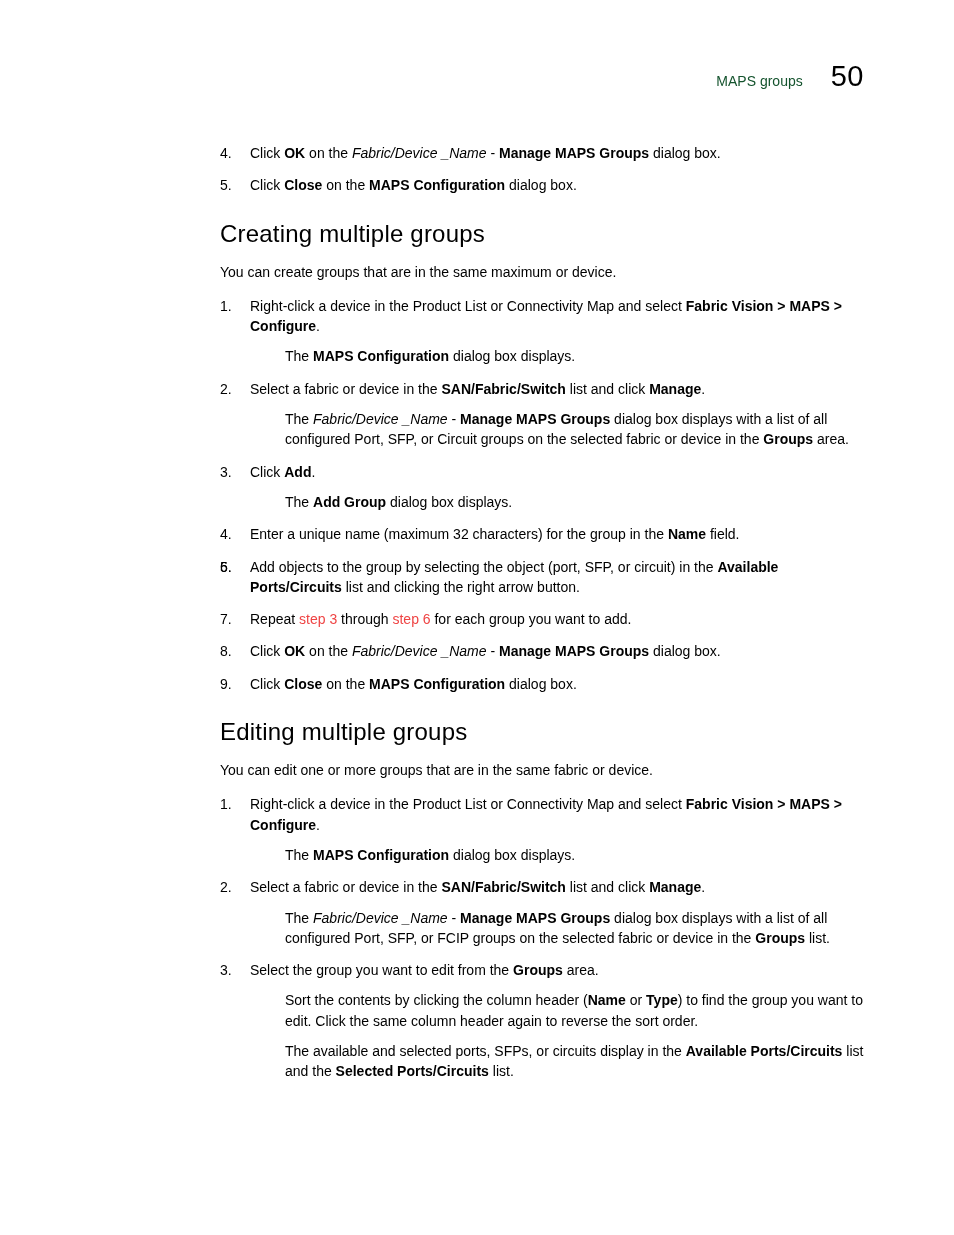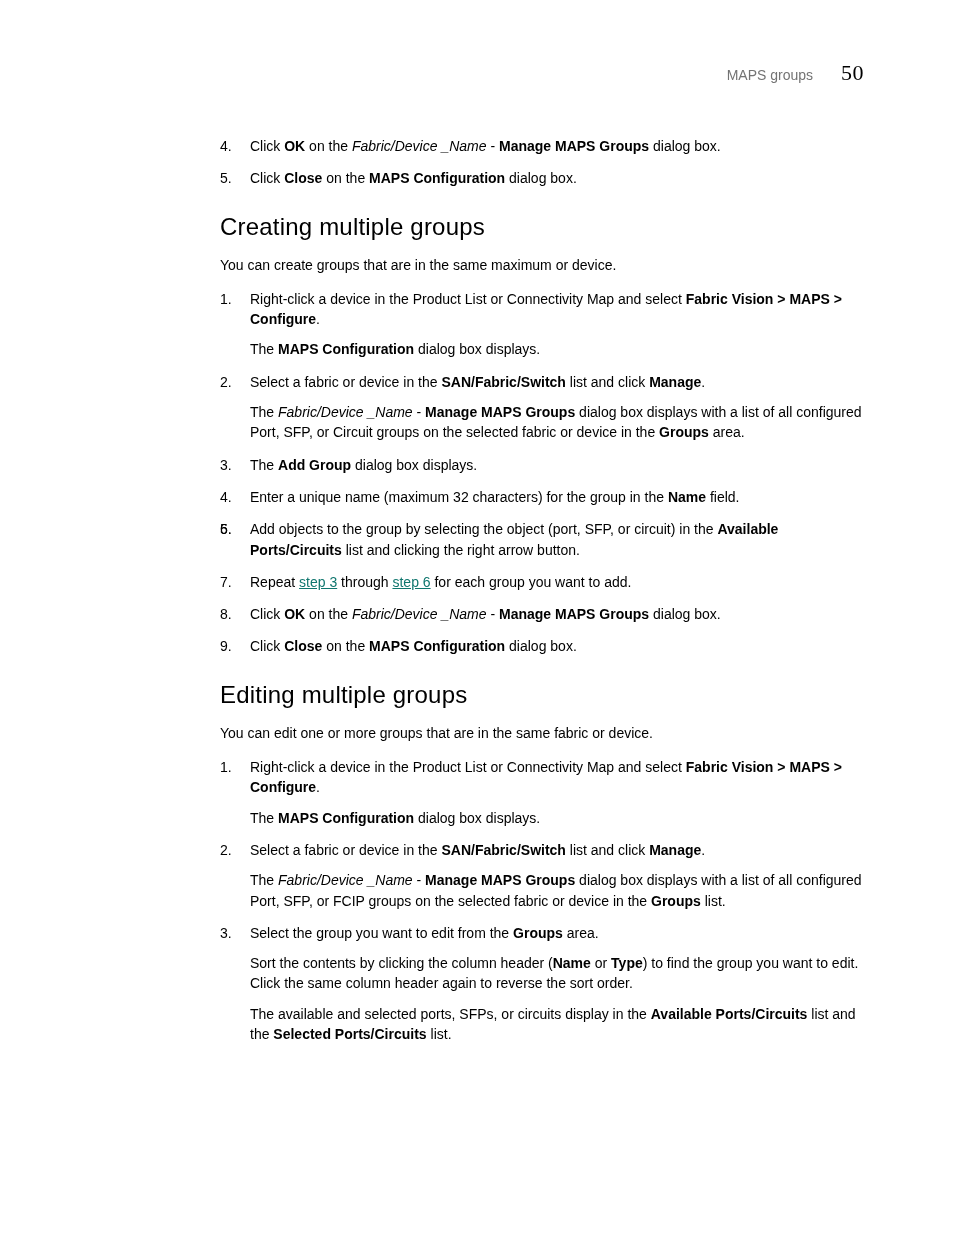--- a/index.html
+++ b/index.html
@@ -16,25 +16,25 @@
   }
   .header {
     display: flex;
     justify-content: flex-end;
     align-items: baseline;
     gap: 28px;
     margin-bottom: 50px;
   }
   .header-label {
     font-size: 14px;
-    color: #737373;
+    color: #14532d;
   }
   .header-num {
-    font-size: 22px;
-    font-family: Liberation Serif, serif;
+    font-size: 29px;
+    font-family: Liberation Sans, sans-serif;
     font-weight: 400;
     letter-spacing: 0.5px;
   }
   .ol-outer {
     list-style: none;
     counter-reset: step;
     font-size: 14px;
     line-height: 1.45;
   }
   .ol-outer > li {
@@ -42,38 +42,39 @@
     padding-left: 30px;
     margin-bottom: 12px;
   }
   .ol-outer > li .num {
     position: absolute;
     left: 0;
     top: 0;
   }
   .follow {
     margin-top: 10px;
+    margin-left: 35px;
   }
   h2.section {
     font-family: "Arial Narrow", Arial, sans-serif;
     font-stretch: condensed;
     font-weight: 400;
     font-size: 24px;
     letter-spacing: 0.2px;
     margin-top: 24px;
     margin-bottom: 14px;
   }
   p.intro {
     font-size: 14px;
     margin-bottom: 14px;
     line-height: 1.45;
   }
   .b { font-weight: 700; }
   .ital { font-style: italic; }
-  .link { color: #0f766e; text-decoration: underline; }
+  .link { color: #ef4444; }
 </style>
 </head>
 <body>
 
 <div class="page">
   <div class="header">
     <span class="header-label">MAPS groups</span>
     <span class="header-num">50</span>
   </div>
 
@@ -96,20 +97,21 @@
         <div><span>Right-click a device in the Product List or Connectivity Map and select </span><span class="b">Fabric Vision &gt; MAPS &gt; Configure</span><span>.</span></div>
         <div class="follow"><span>The </span><span class="b">MAPS Configuration</span><span> dialog box displays.</span></div>
       </li>
       <li>
         <span class="num">2.</span>
         <div><span>Select a fabric or device in the </span><span class="b">SAN/Fabric/Switch</span><span> list and click </span><span class="b">Manage</span><span>.</span></div>
         <div class="follow"><span>The </span><span class="ital">Fabric/Device _Name</span><span> - </span><span class="b">Manage MAPS Groups</span><span> dialog box displays with a list of all configured Port, SFP, or Circuit groups on the selected fabric or device in the </span><span class="b">Groups</span><span> area.</span></div>
       </li>
       <li>
         <span class="num">3.</span>
+        <div><span>Click </span><span class="b">Add</span><span>.</span></div>
         <div class="follow"><span>The </span><span class="b">Add Group</span><span> dialog box displays.</span></div>
       </li>
       <li>
         <span class="num">4.</span>
         <div><span>Enter a unique name (maximum 32 characters) for the group in the </span><span class="b">Name</span><span> field.</span></div>
       </li>
       <li>
         <span class="num">5.</span>
       </li>
       <li>

